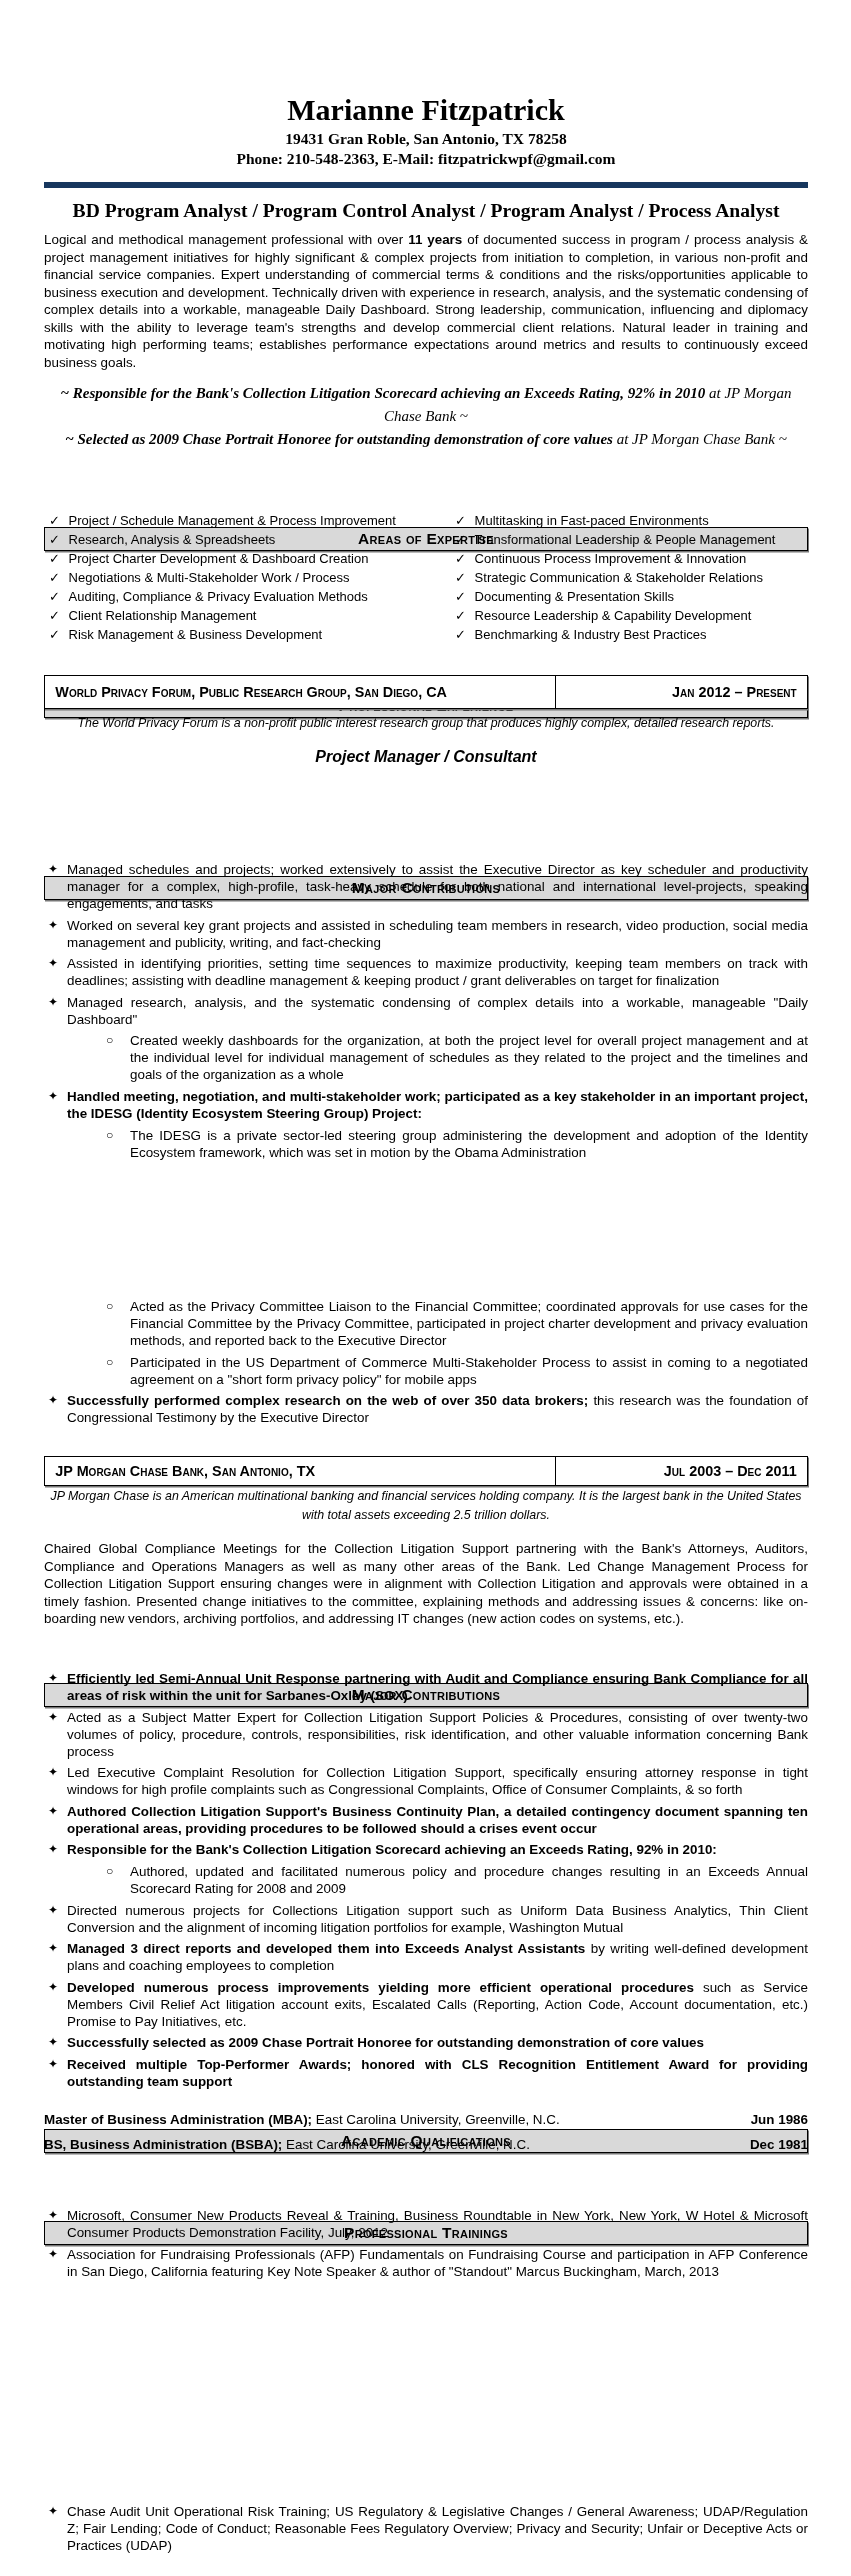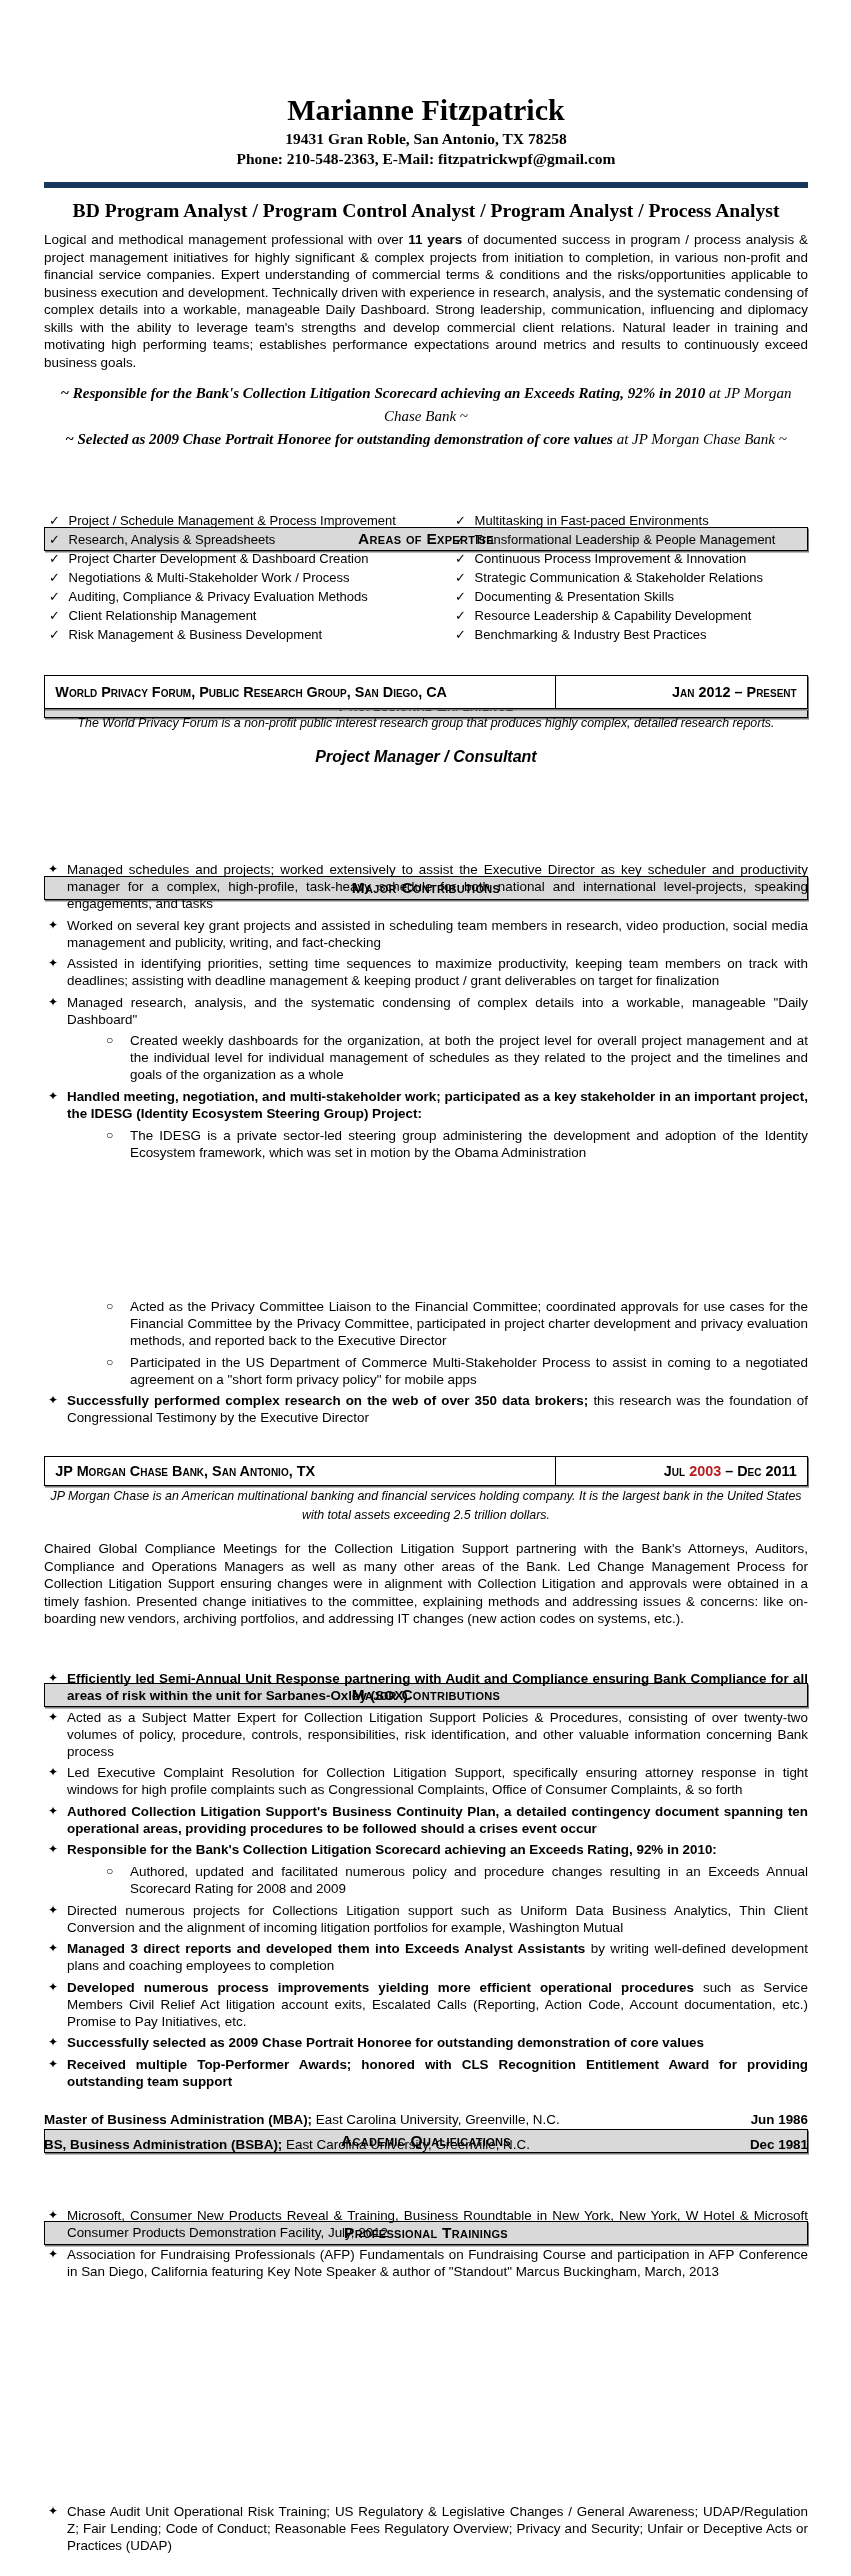--- a/index.html
+++ b/index.html
@@ -42,21 +42,21 @@
 
   .comprow {
     border:1px solid #000; background:#fff; display:flex; align-items:stretch;
     box-shadow:1px 1.5px 0 #777;
   }
   .wpf-row { top:675px; height:34px; }
   .jpm-row { top:1456px; height:30px; }
   .comprow .c1 { flex:0 0 67%; border-right:1px solid #000; display:flex; align-items:center; padding-left:10.3px; }
   .comprow .c2 { flex:1; display:flex; align-items:center; justify-content:flex-end; padding-right:10.3px; }
   .rowtxt { font-variant:small-caps; font-weight:bold; font-size:14.4px; white-space:nowrap; }
-  .cyan { color:#b91c1c; }
+  .cyan { color:#000000; }
 
   .compdesc { text-align:center; font-style:italic; font-size:12.4px; line-height:18.5px; }
   .wpf-desc { top:714px; } .jpm-desc { top:1487px; }
   .role { text-align:center; font-weight:bold; font-style:italic; font-size:16px; }
   .wpf-role { top:748px; } .jpm-role { top:1513px; }
   .wpf-para { top:791px; } .jpm-para { top:1540px; }
 
   .blist { }
   .wpf-bullets-a { top:861px; } .wpf-bullets-b { top:1298px; }
   .jpm-bullets { top:1670px; }

